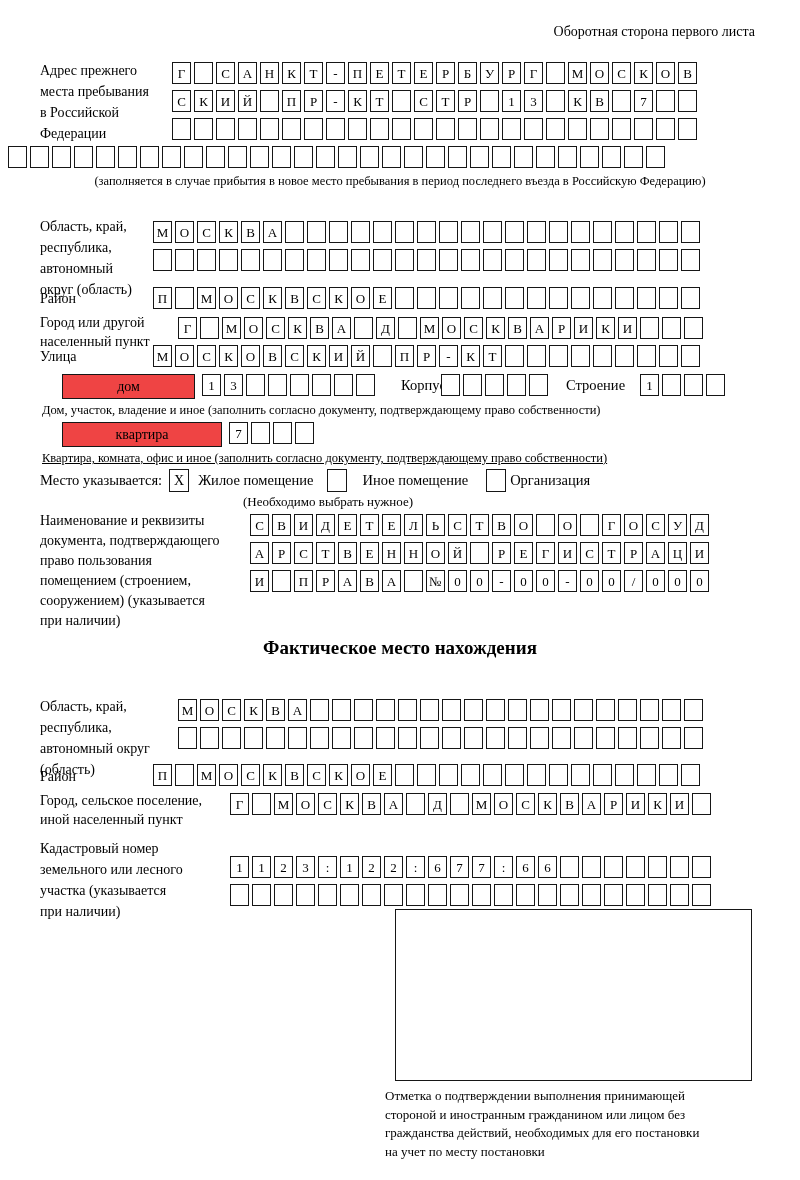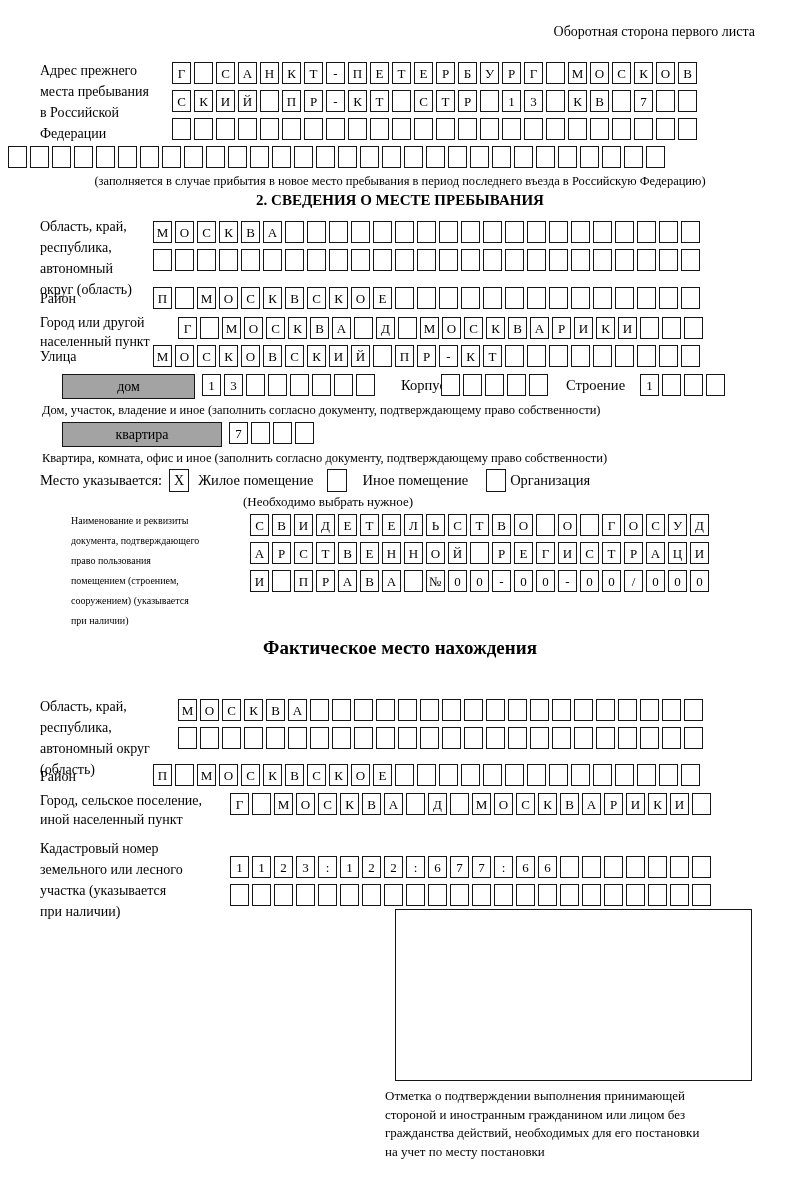--- a/index.html
+++ b/index.html
@@ -5,26 +5,26 @@
   * { box-sizing: border-box; }
   html,body { margin:0; padding:0; background:#fff; }
   .page { position:relative; width:800px; height:1180px; background:#ffffff;
           font-family:"Liberation Serif","DejaVu Serif",serif; color:#000; overflow:hidden; }
   .abs { position:absolute; }
   .row { display:flex; gap:3px; }
   .cell { flex:0 0 19px; width:19px; height:22px; border:1.5px solid #161616;
           display:flex; align-items:center; justify-content:center;
           font-size:13px; line-height:1; background:#fff; }
   .lbl  { font-size:14px; line-height:21px; }
-  .lbl2 { font-size:10px; line-height:20px;margin-left:31px; }
+  .lbl2 { font-size:14px; line-height:20px; }
   .cap  { font-size:12.5px; line-height:15px; }
   .center { left:0; width:800px; text-align:center; }
   .bold { font-weight:bold; }
   .wbox { height:25px; border:1.5px solid #161616; display:flex; align-items:center;
-          justify-content:center; font-size:14px; background:#a3a3a3; }
+          justify-content:center; font-size:14px; background:#ef4444; }
   .cbox { width:20px; height:23px; border:1.5px solid #161616; display:inline-flex;
           align-items:center; justify-content:center; font-size:14px; flex:0 0 20px; }
   .stay { display:flex; align-items:center; font-size:14.5px; }
   .stampbox { border:1.8px solid #161616; background:#fff; }
   .stampcap { font-size:13px; line-height:18.5px; text-align:left; }
 </style>
 </head>
 <body>
 
 <div class="page">
@@ -142,21 +142,20 @@
       <span class="cell"></span>
       <span class="cell"></span>
       <span class="cell"></span>
       <span class="cell"></span>
       <span class="cell"></span>
       <span class="cell"></span>
       <span class="cell"></span>
     </div>
   <div class="abs cap center" style="top:174px;">(заполняется в случае прибытия в новое место пребывания в период последнего въезда в Российскую Федерацию)</div>
 
-  <div class="abs center bold" style="top:192px; font-size:15px;">2. СВЕДЕНИЯ О МЕСТЕ ПРЕБЫВАНИЯ</div>
 
   <div class="abs lbl" style="left:40px; top:216px;">
       <div>Область, край,</div>
       <div>республика,</div>
       <div>автономный</div>
       <div>округ (область)</div>
     </div>
   <div class="abs row" style="left:153px; top:221px;">
       <span class="cell">М</span>
       <span class="cell">О</span>
@@ -329,21 +328,21 @@
     </div>
   <div class="abs wbox" style="left:62px; top:422px; width:160px;">квартира</div>
 
   <div class="abs cap" style="left:42px; top:403px;">Дом, участок, владение и иное (заполнить согласно документу, подтверждающему право собственности)</div>
   <div class="abs row" style="left:229px; top:422px;">
       <span class="cell">7</span>
       <span class="cell"></span>
       <span class="cell"></span>
       <span class="cell"></span>
     </div>
-  <div class="abs cap" style="left:42px; top:451px;">Квартира, комната, офис и иное (заполнить согласно документу, подтверждающему право собственности)</div>
+  <div class="abs cap" style="left:42px; top:451px;text-decoration:underline;">Квартира, комната, офис и иное (заполнить согласно документу, подтверждающему право собственности)</div>
 
   <div class="abs stay" style="left:40px; top:469px;">
     <span>Место указывается:</span>
     <span class="cbox" style="margin-left:7px;">X</span>
     <span style="margin-left:9px;">Жилое помещение</span>
     <span class="cbox" style="margin-left:13px;"></span>
     <span style="margin-left:16px;">Иное помещение</span>
     <span class="cbox" style="margin-left:18px;"></span>
     <span style="margin-left:4px;">Организация</span>
   </div>

